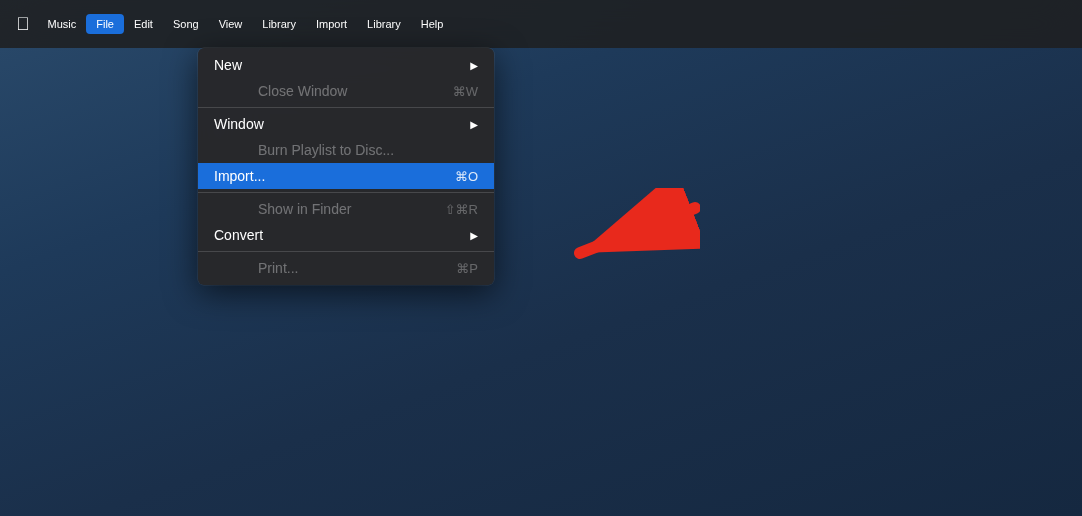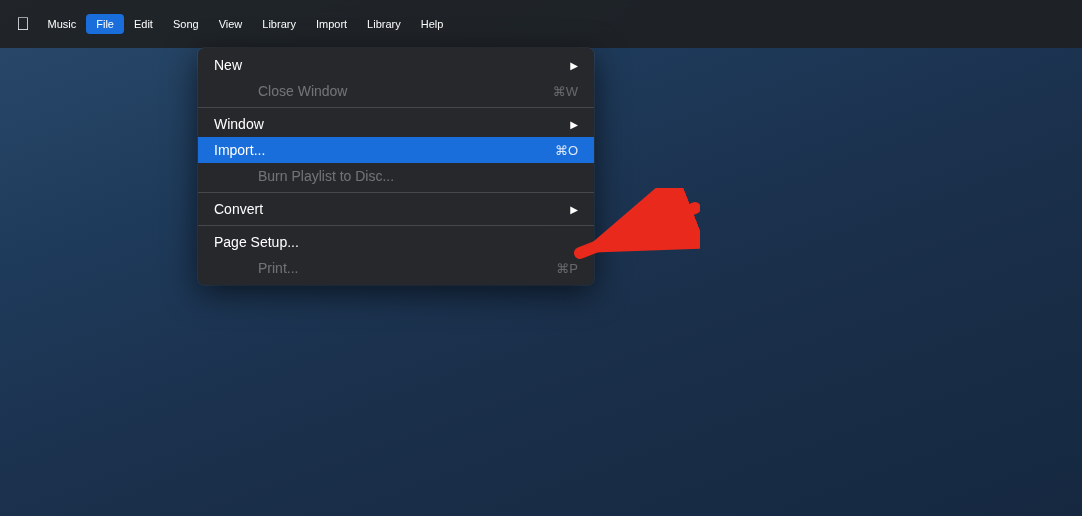--- a/index.html
+++ b/index.html
@@ -44,21 +44,21 @@
     .menu-bar-item.active {
       background: #1a6edb;
       color: white;
     }
 
     
     .dropdown-menu {
       position: absolute;
       top: 48px;
       left: 198px;
-      width: 396px;
+      width: 296px;
       background: rgba(40, 40, 42, 0.96);
       backdrop-filter: blur(30px);
       border-radius: 6px;
       box-shadow: 0 8px 32px rgba(0,0,0,0.6), 0 0 0 0.5px rgba(255,255,255,0.15);
       z-index: 200;
       padding: 4px 0;
     }
 
     .menu-item {
       display: flex;
@@ -142,42 +142,42 @@
     <span class="menu-item-label">Close Window</span>
     <span class="menu-item-shortcut">⌘W</span>
   </div>
 
   <div class="menu-separator"></div>
 
   <div class="menu-item">
     <span class="menu-item-label">Window</span>
     <span class="menu-item-arrow">▶</span>
   </div>
+  <div class="menu-item disabled">
+    <span class="menu-item-label">Burn Playlist to Disc...</span>
+    <span class="menu-item-shortcut"></span>
+  </div>
   <div class="menu-item highlighted">
     <span class="menu-item-label">Import...</span>
     <span class="menu-item-shortcut">⌘O</span>
   </div>
-  <div class="menu-item disabled">
-    <span class="menu-item-label">Burn Playlist to Disc...</span>
-    <span class="menu-item-shortcut"></span>
-  </div>
 
   <div class="menu-separator"></div>
 
+  <div class="menu-item disabled">
+    <span class="menu-item-label">Show in Finder</span>
+    <span class="menu-item-shortcut">⇧⌘R</span>
+  </div>
   <div class="menu-item">
     <span class="menu-item-label">Convert</span>
     <span class="menu-item-arrow">▶</span>
   </div>
 
   <div class="menu-separator"></div>
 
-  <div class="menu-item">
-    <span class="menu-item-label">Page Setup...</span>
-    <span class="menu-item-shortcut"></span>
-  </div>
   <div class="menu-item disabled">
     <span class="menu-item-label">Print...</span>
     <span class="menu-item-shortcut">⌘P</span>
   </div>
 
 </div>
 
 <div class="red-arrow">
   <svg viewBox="0 0 140 100" xmlns="http://www.w3.org/2000/svg">
     <defs>

